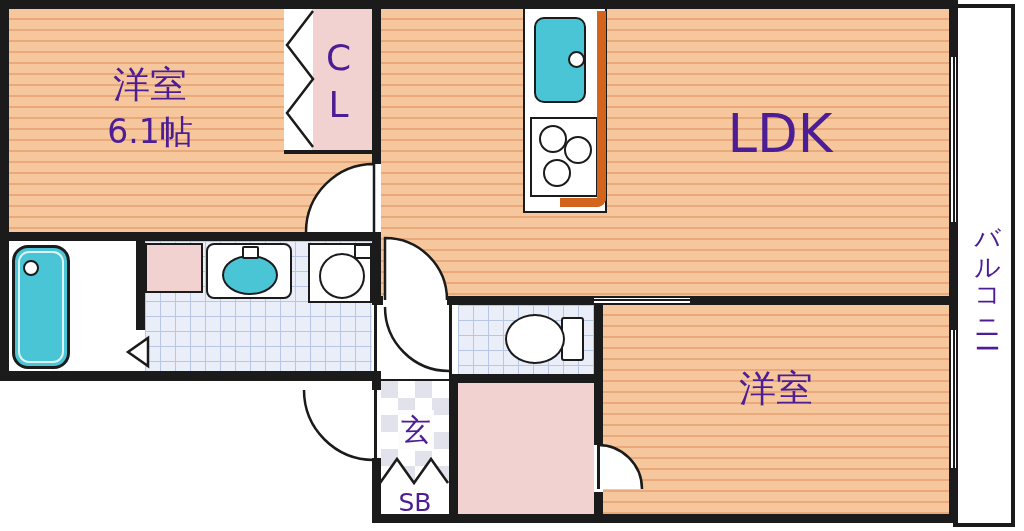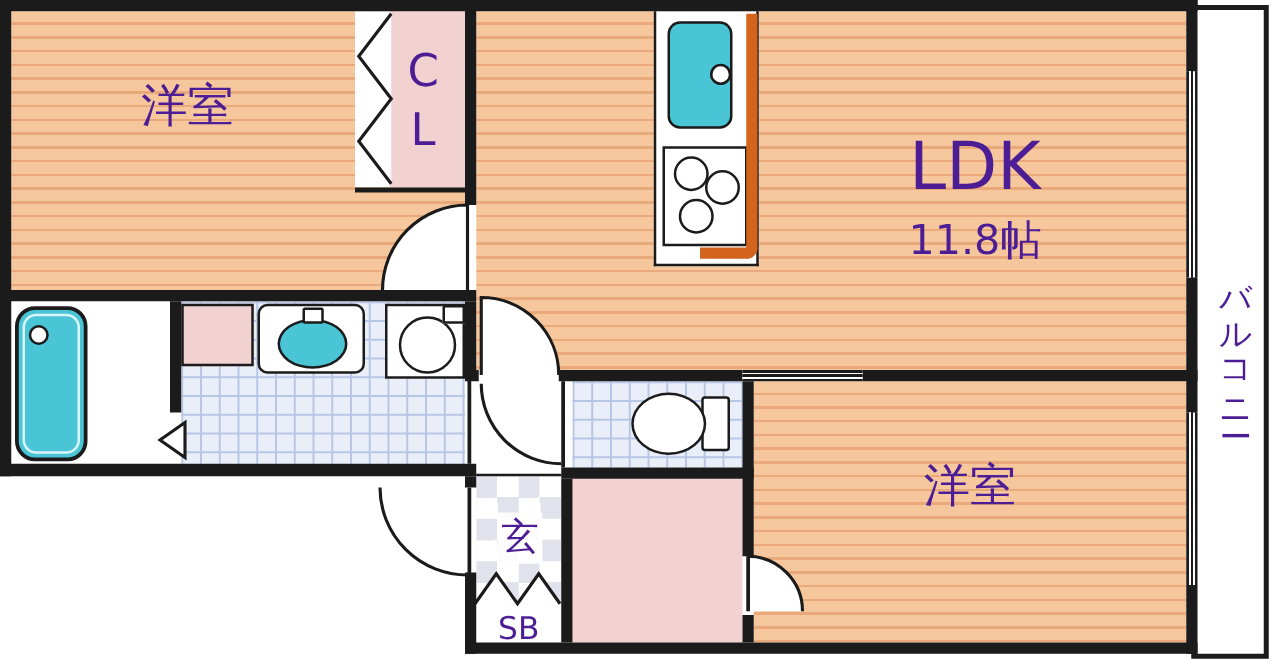--- a/index.html
+++ b/index.html
@@ -124,27 +124,27 @@
     </div>
 
   <div class="abs" style="left:374px;top:303px;width:3px;height:68px;background:#1b1b1b;"></div>
 
   <div class="abs" style="left:949px;top:57px;width:9px;height:165px;background:linear-gradient(90deg,#1b1b1b 0 2px,#fff 2px 3.5px,#1b1b1b 3.5px 5.5px,#fff 5.5px 7px,#1b1b1b 7px 9px);"></div>
   <div class="abs" style="left:949px;top:330px;width:9px;height:138px;background:linear-gradient(90deg,#1b1b1b 0 2px,#fff 2px 3.5px,#1b1b1b 3.5px 5.5px,#fff 5.5px 7px,#1b1b1b 7px 9px);"></div>
   <div class="abs" style="left:594px;top:296px;width:96px;height:9px;background:linear-gradient(180deg,#1b1b1b 0 2px,#fff 2px 3.5px,#1b1b1b 3.5px 5.5px,#fff 5.5px 7px,#1b1b1b 7px 9px);"></div>
 
   <div class="label" style="left:55px;top:60px;width:190px;">
     <div style="font-size:37px;">洋室</div>
+    <div style="font-size:33px;">6.1帖</div>
   </div>
 
   <div class="label vert" style="left:322px;top:26px;width:40px;height:116px;font-size:36px;letter-spacing:6px;">CL</div>
 
   <div class="label" style="left:690px;top:98px;width:180px;">
     <div style="font-size:53px;">LDK</div>
-    <div style="font-size:33px;">11.8帖</div>
   </div>
 
   <div class="label vert" style="left:963px;top:133px;width:42px;height:280px;font-size:26px;letter-spacing:2px;">バルコニー</div>
 
   <div class="label" style="left:686px;top:364px;width:180px;">
     <div style="font-size:37px;">洋室</div>
   </div>
 
 
   <div class="label" style="left:398px;top:410px;font-size:30px;background:rgba(255,255,255,.88);padding:0 3px;">玄</div>

